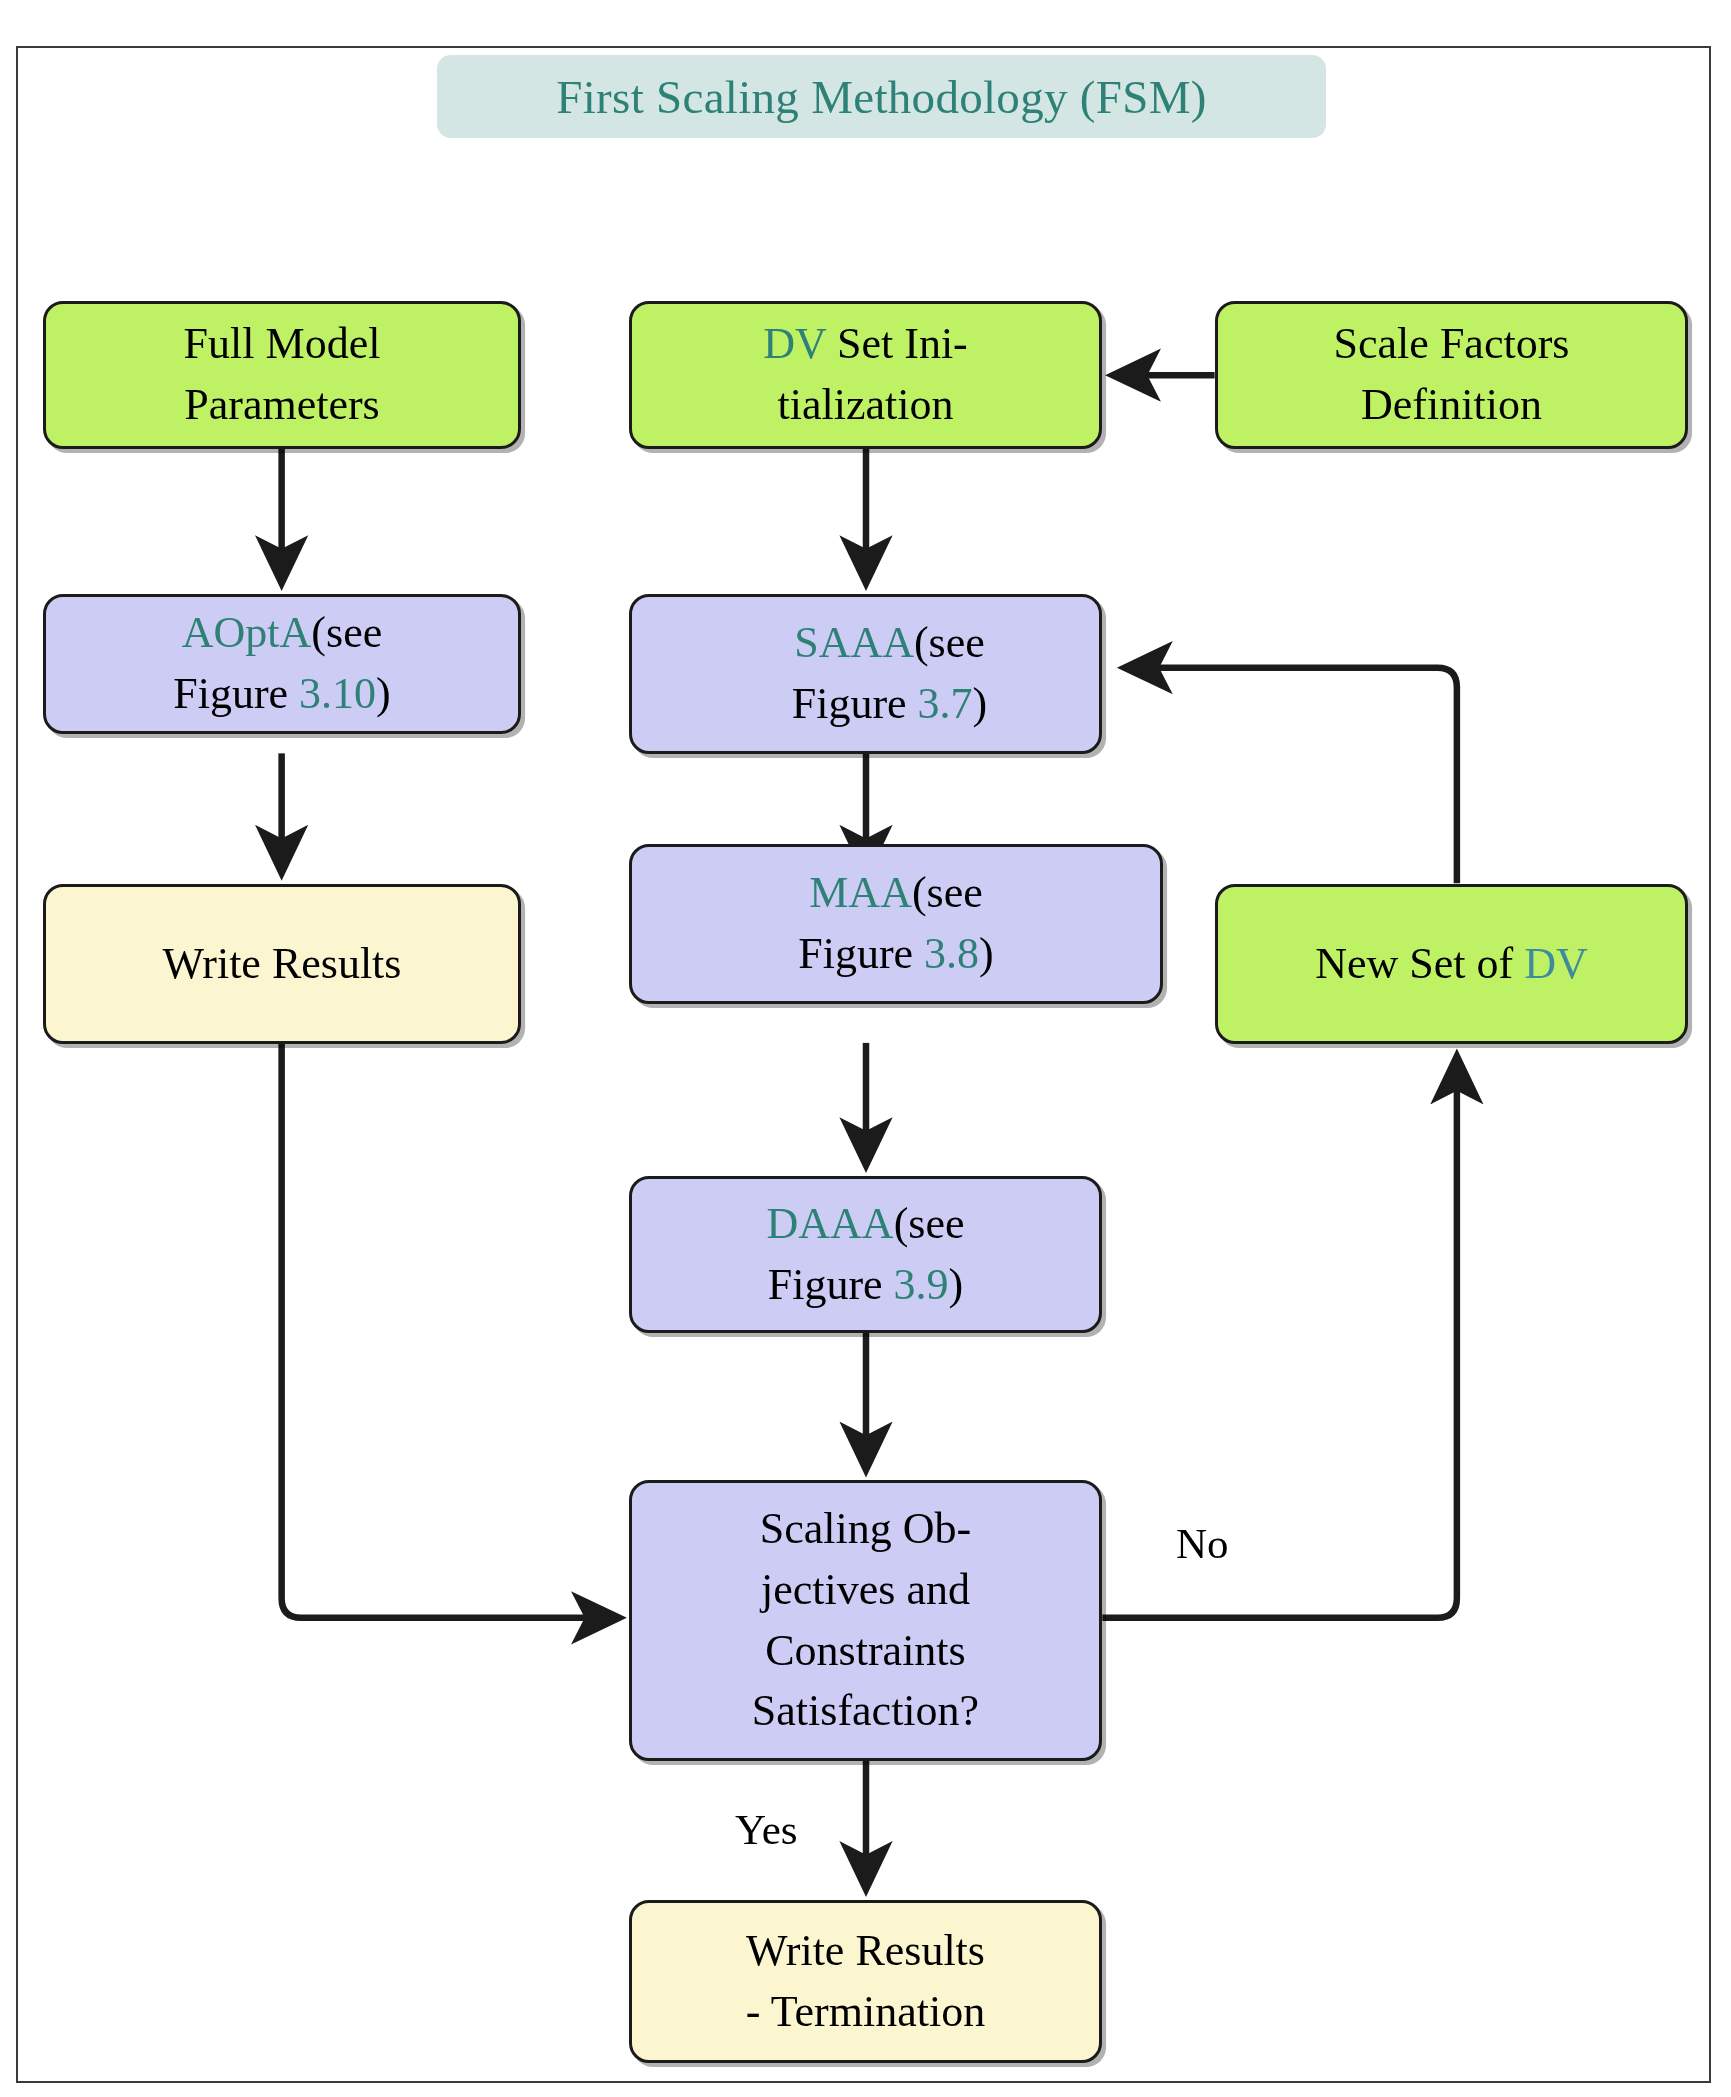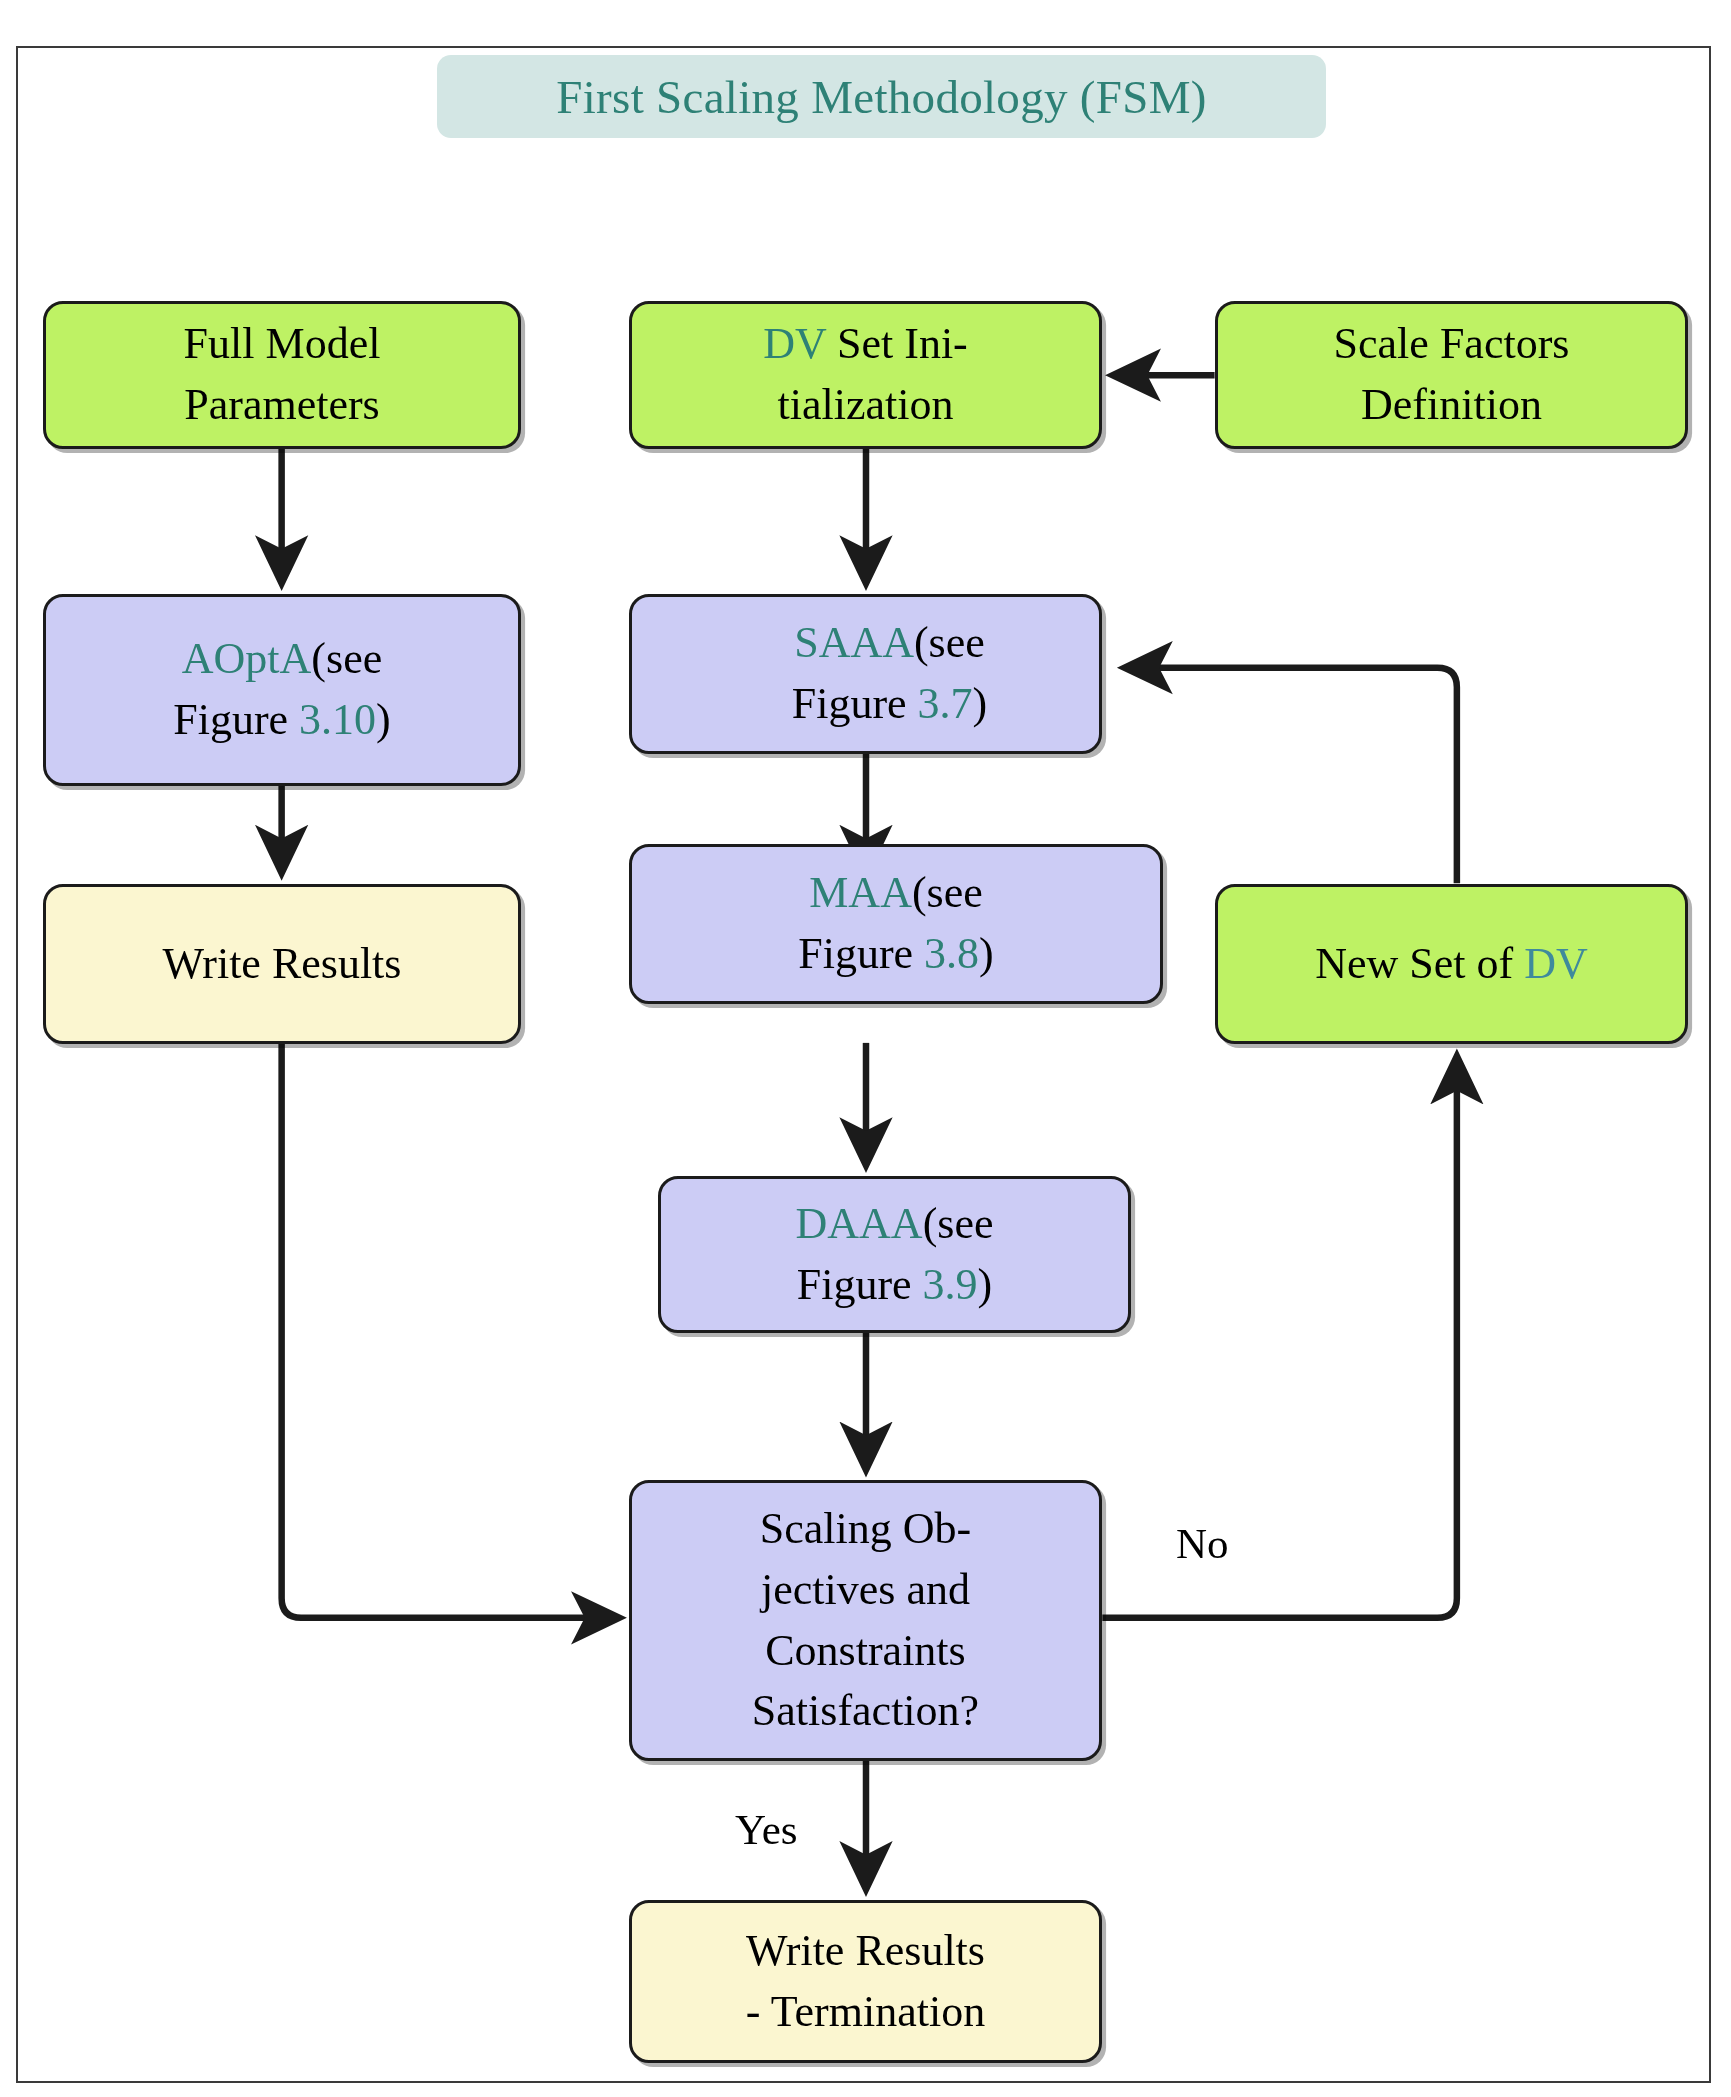--- a/index.html
+++ b/index.html
@@ -97,21 +97,21 @@
   <div class="node green" style="left:629px;top:301px;width:473px;height:148px;text-align:right;">
     <span class="ln"><span class="accent">DV</span><span> Set Ini-</span></span>
     <span class="ln">tialization</span>
   </div>
 
   <div class="node green" style="left:1215px;top:301px;width:473px;height:148px;">
     <span class="ln">Scale Factors</span>
     <span class="ln">Definition</span>
   </div>
 
-  <div class="node purple" style="left:43px;top:594px;width:478px;height:192px;">
+  <div class="node purple" style="left:43px;top:594px;width:478px;height:140px;">
     <span class="ln"><span class="accent">AOptA</span><span>(see</span></span>
     <span class="ln"><span>Figure </span><span class="accent">3.10</span><span>)</span></span>
   </div>
 
   <div class="node purple" style="left:629px;top:594px;width:473px;height:160px;padding-left:48px;">
     <span class="ln"><span class="accent">SAAA</span><span>(see</span></span>
     <span class="ln"><span>Figure </span><span class="accent">3.7</span><span>)</span></span>
   </div>
 
   <div class="node yellow" style="left:43px;top:884px;width:478px;height:160px;">
@@ -120,21 +120,21 @@
 
   <div class="node purple" style="left:629px;top:844px;width:534px;height:160px;">
     <span class="ln"><span class="accent">MAA</span><span>(see</span></span>
     <span class="ln"><span>Figure </span><span class="accent">3.8</span><span>)</span></span>
   </div>
 
   <div class="node green" style="left:1215px;top:884px;width:473px;height:160px;">
     <span class="ln"><span>New Set of </span><span class="accent-lt">DV</span></span>
   </div>
 
-  <div class="node purple" style="left:629px;top:1176px;width:473px;height:157px;margin-left:29px;">
+  <div class="node purple" style="left:629px;top:1176px;width:473px;height:157px;">
     <span class="ln"><span class="accent">DAAA</span><span>(see</span></span>
     <span class="ln"><span>Figure </span><span class="accent">3.9</span><span>)</span></span>
   </div>
 
   <div class="node purple" style="left:629px;top:1480px;width:473px;height:281px;">
     <span class="ln">Scaling Ob-</span>
     <span class="ln">jectives and</span>
     <span class="ln">Constraints</span>
     <span class="ln">Satisfaction?</span>
   </div>

